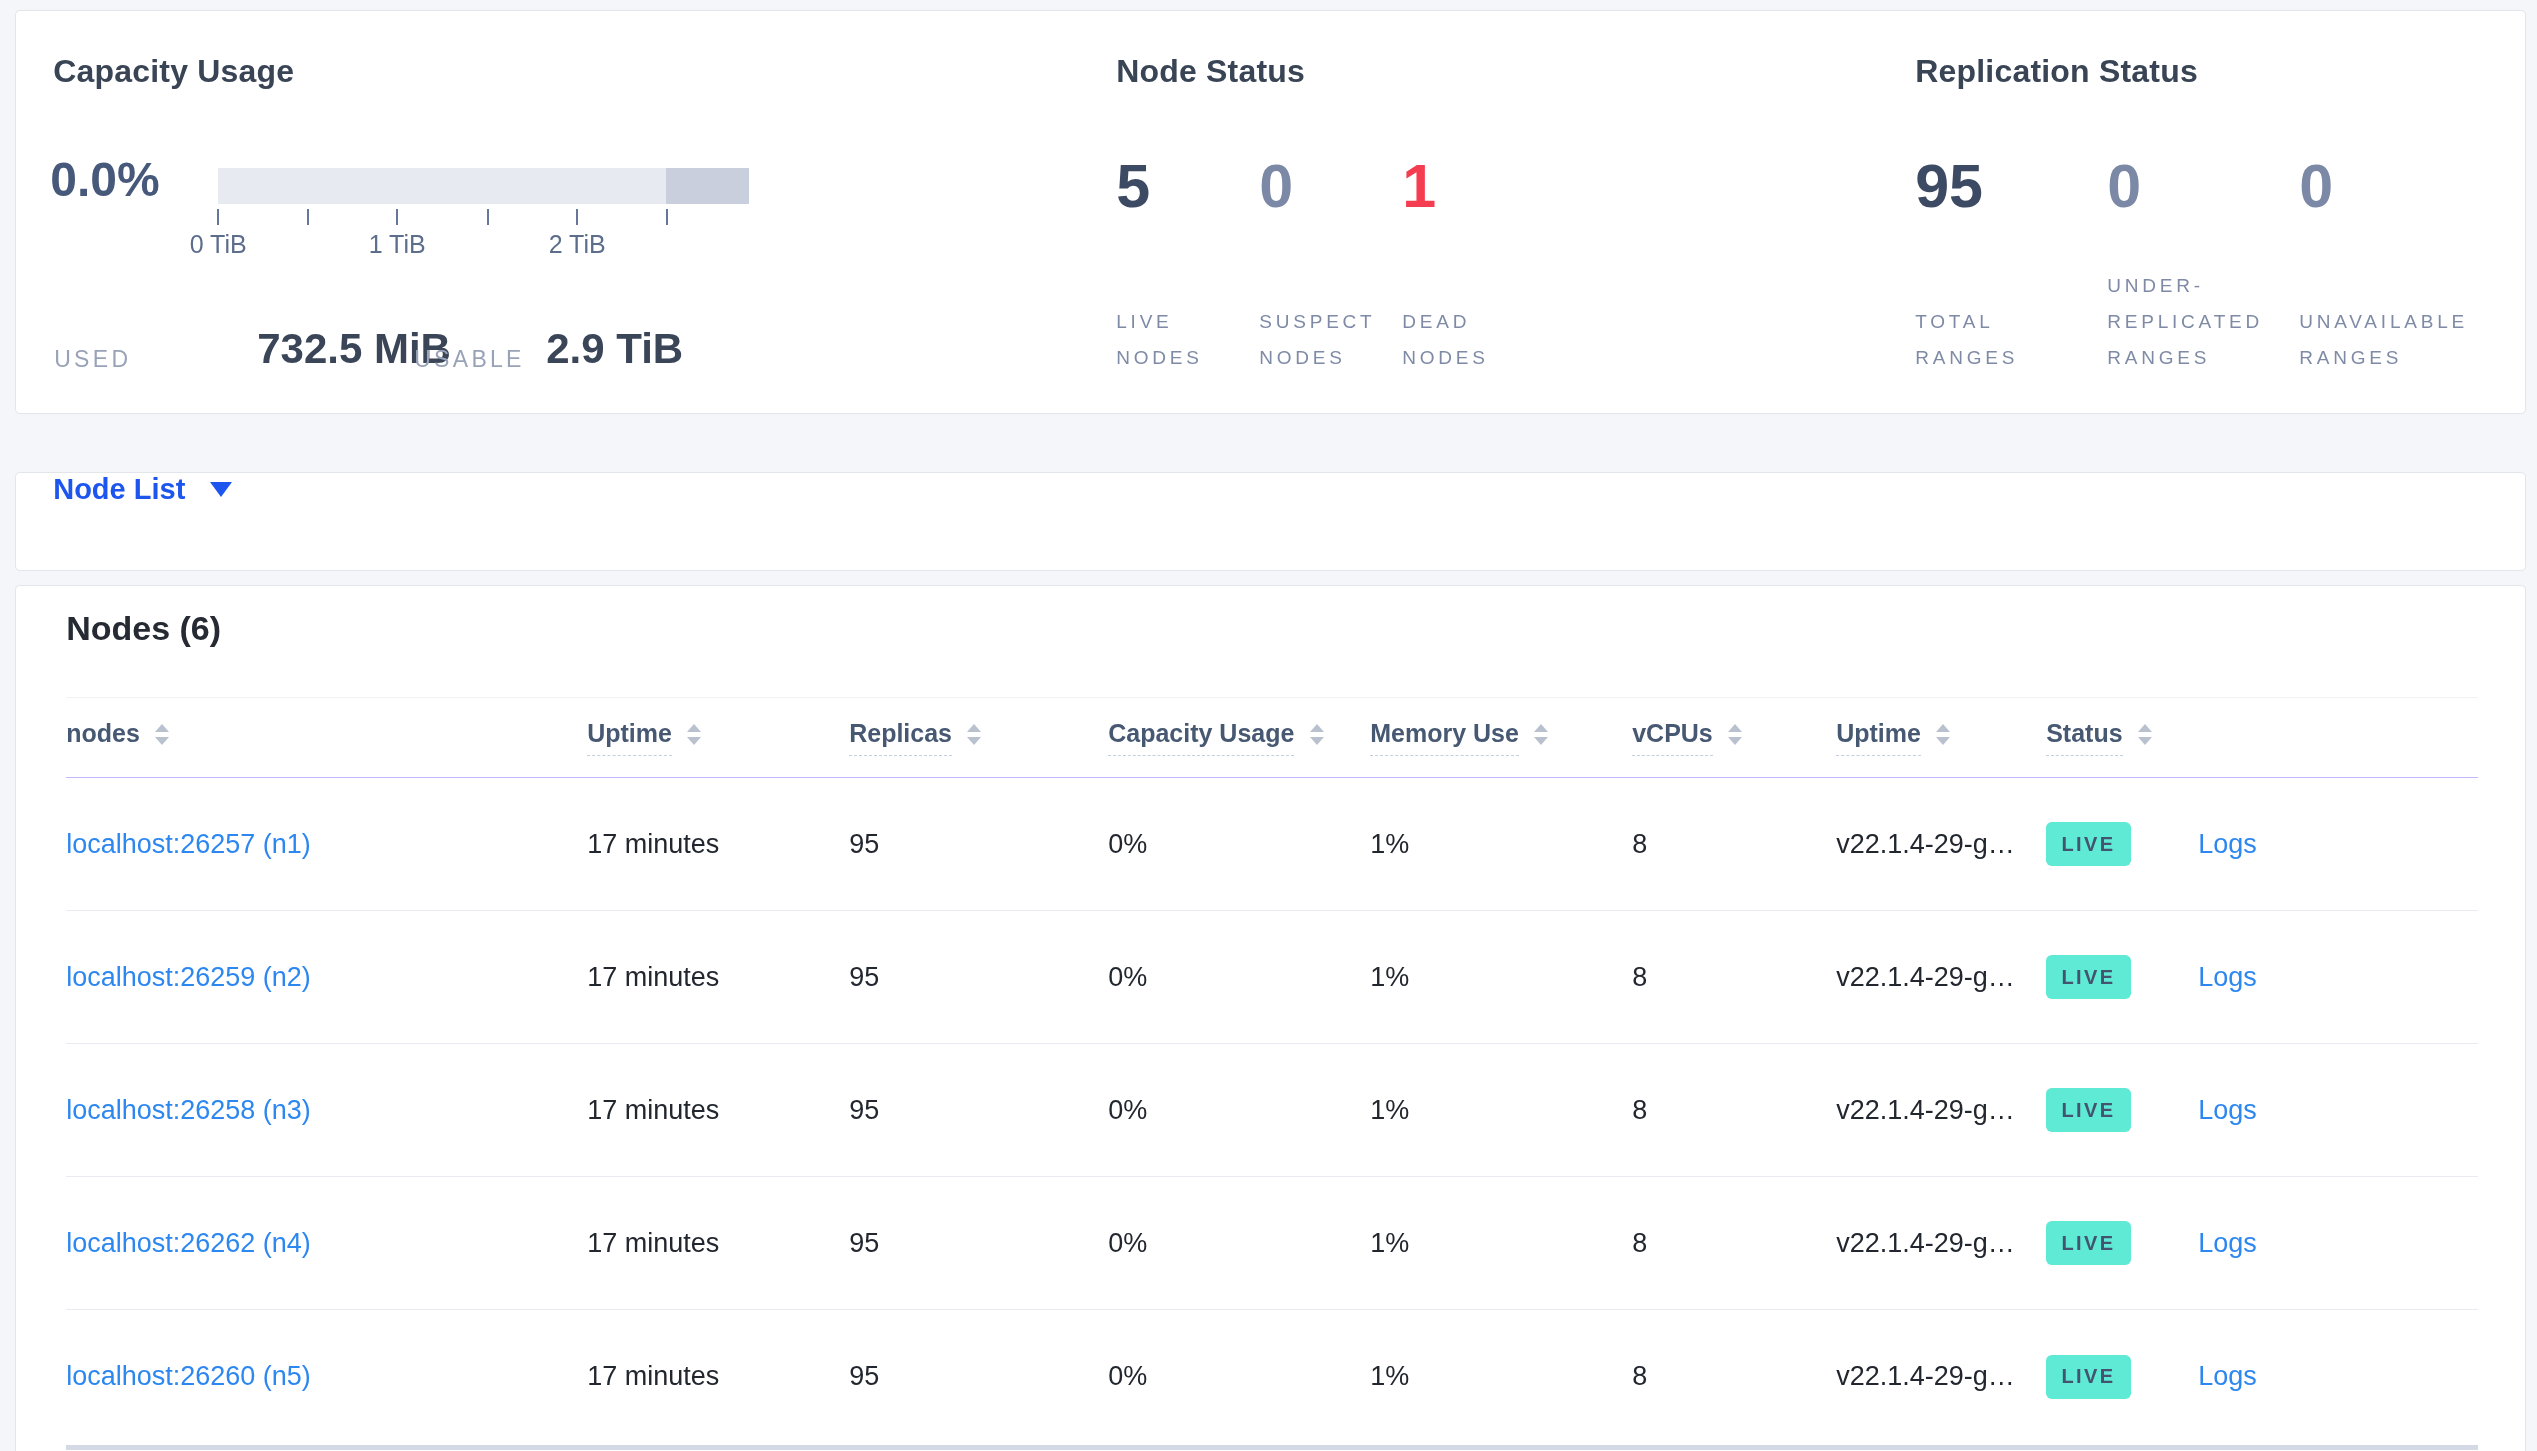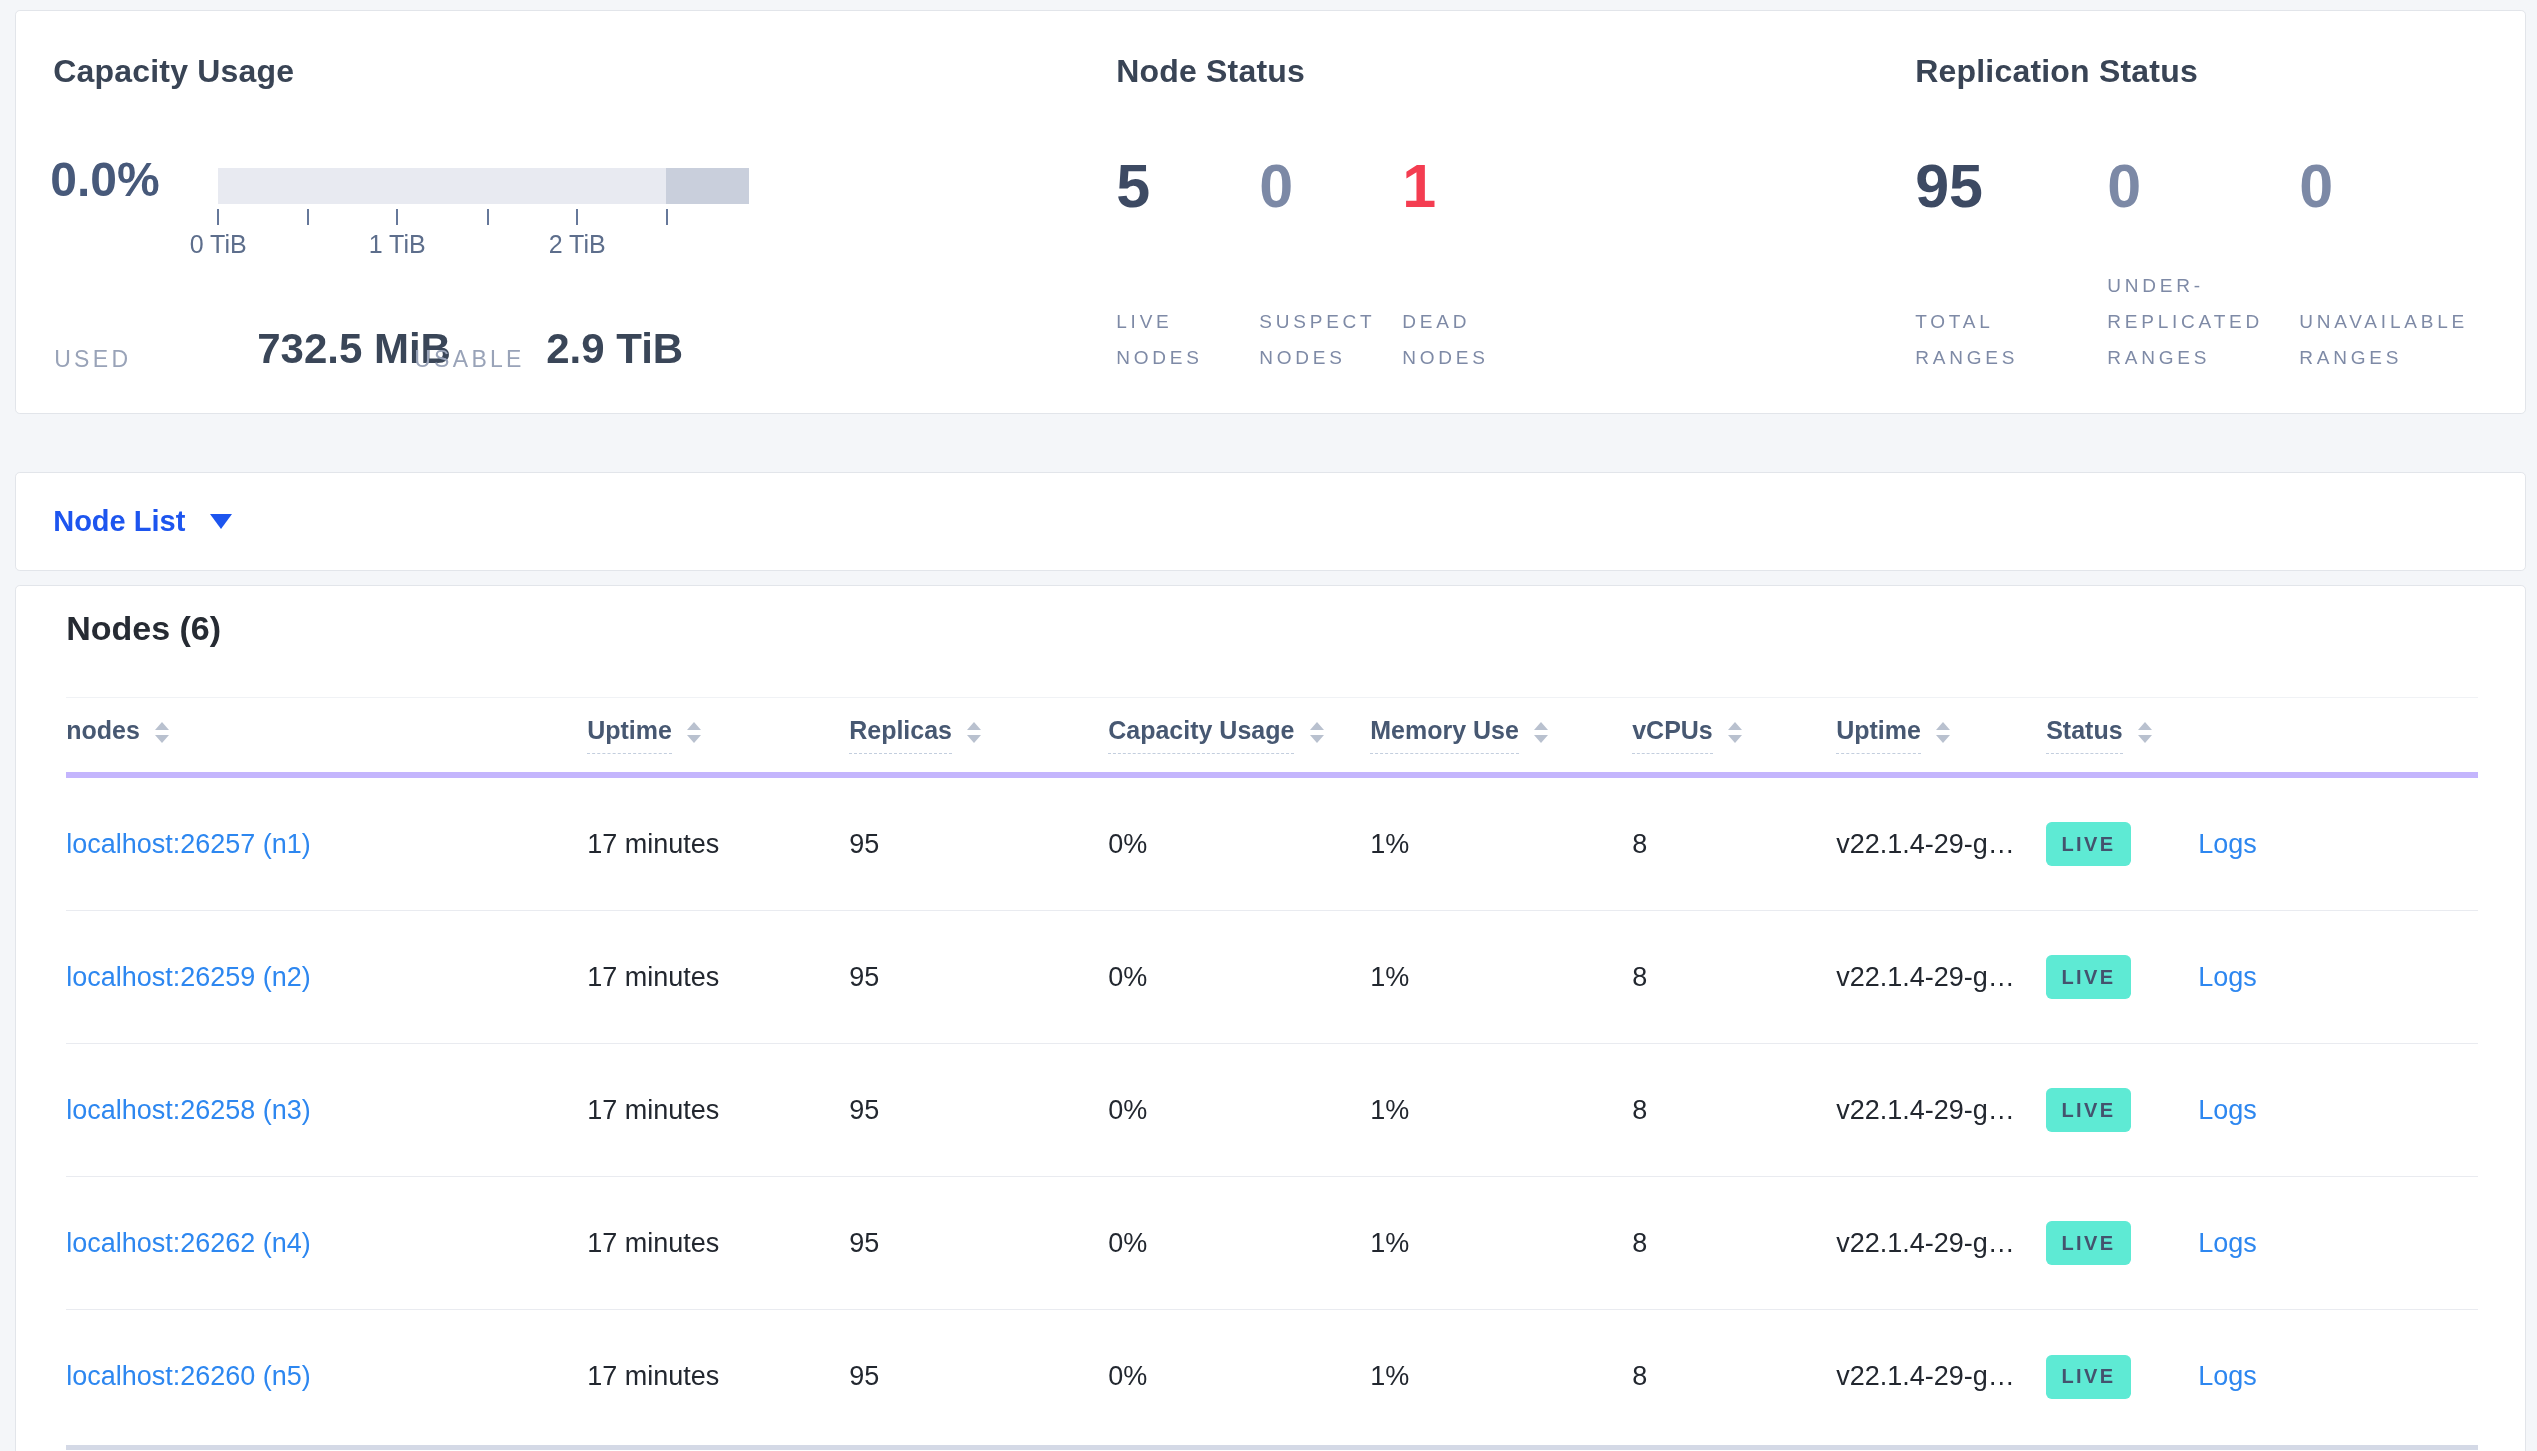--- a/index.html
+++ b/index.html
@@ -47,40 +47,40 @@
     font-size:23px; font-weight:500; letter-spacing:3.3px; color:#99a3b8;
   }
   .used-value {
     position:absolute; top:314px;
     font-size:42px; font-weight:700; color:#3a4658;
   }
 
   
   #viewbar-card {
     left:15.2px; top:472px; width:2511px; height:99px;
-    display:flex; align-items:center; padding-left:37px;
+    display:flex; align-items:flex-start; padding-left:37px;
   }
   #node-list-dd { display:flex; align-items:center; gap:25px; cursor:pointer; }
   #node-list-label { font-size:29px; font-weight:700; color:#1d55ef; }
   .caret-down {
     width:0; height:0;
     border-left:11.4px solid transparent; border-right:11.4px solid transparent;
     border-top:15.2px solid #1d55ef;
   }
 
   
   #table-card { left:15.2px; top:585px; width:2511px; height:873px; padding:0 50px; }
   #nodes-heading { position:absolute; left:50px; top:23px; font-size:34px; font-weight:700; color:#262b33; }
   #table { position:absolute; left:50px; top:111px; width:2412px; }
   .grid-row {
     display:grid;
     grid-template-columns:521px 262px 259px 262px 262px 204px 210px 152px minmax(0,1fr);
     align-items:center;
   }
-  .thead { height:81px; border-top:1px solid #f0f2f5; border-bottom:6px solid #c4b5fd; }
+  .thead { height:81px; border-top:1px solid #f0f2f5; border-bottom:1px solid #c4b5fd; }
   .th { display:flex; align-items:center; font-size:25px; font-weight:700; color:#475872; cursor:pointer; }
   .th .lbl { padding-bottom:7.6px; border-bottom:1.9px dashed #c3cede; }
   .th.no-dash .lbl { border-bottom:1.9px dashed transparent; }
   .sort { display:inline-flex; flex-direction:column; gap:4.8px; margin-left:15.2px; margin-bottom:5.7px; }
   .sort i { display:block; width:0; height:0; border-left:7.6px solid transparent; border-right:7.6px solid transparent; }
   .sort .up { border-bottom:8.6px solid #b9c1cf; }
   .sort .dn { border-top:8.6px solid #b9c1cf; }
   .trow { height:133px; border-bottom:1px solid #e9ebf0; font-size:27px; color:#22272f; }
   .trow:last-of-type { border-bottom:none; }
   .node-link { color:#2d87f0; cursor:pointer; }

